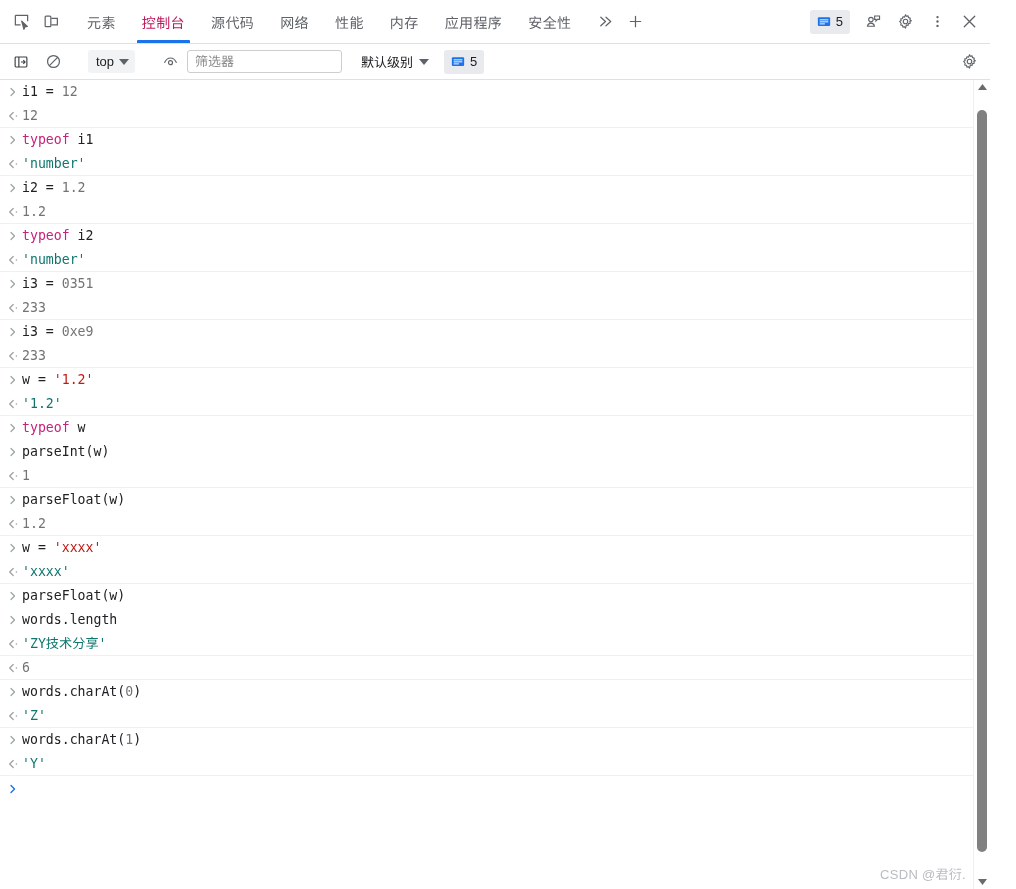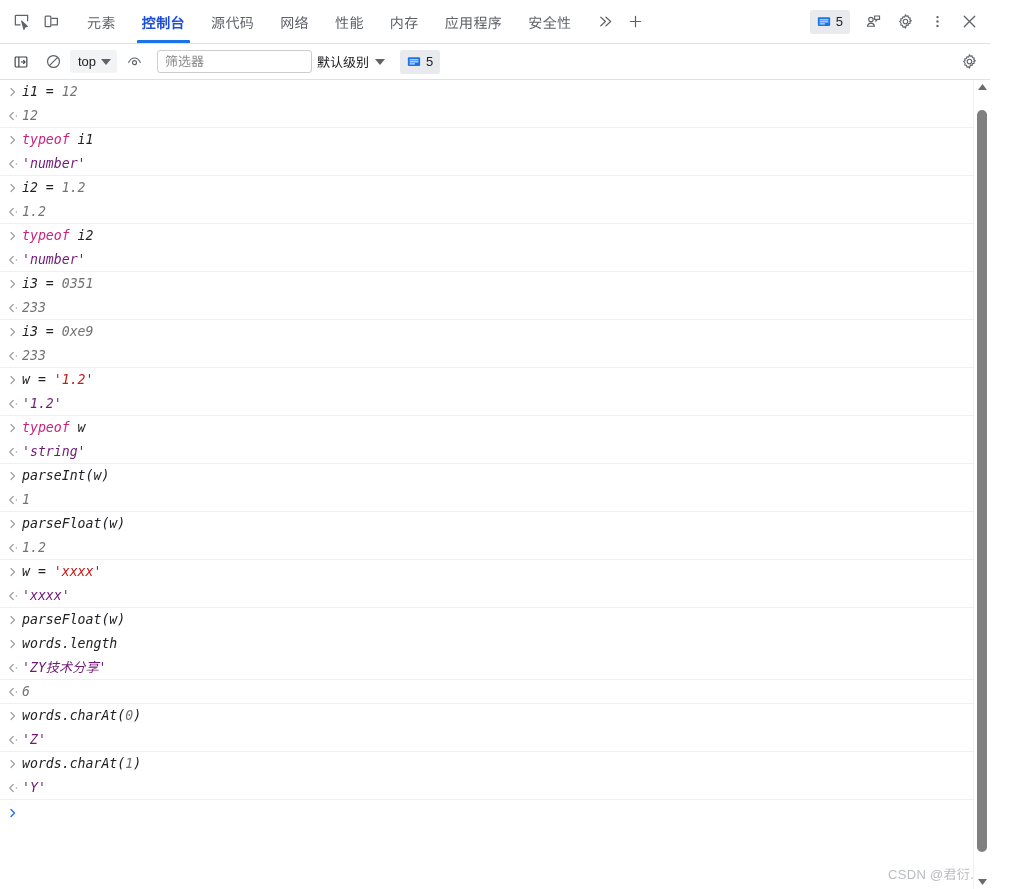--- a/index.html
+++ b/index.html
@@ -62,21 +62,21 @@
     display: flex;
     align-items: center;
     padding: 0 13px;
     font-size: 14px;
     color: #5f6368;
     cursor: pointer;
     position: relative;
     white-space: nowrap;
     letter-spacing: .4px;
   }
-  .tab.active { color: #1d4ed8; font-weight: bold; }
+  .tab.active { color: #be185d; }
   .tab.active::after {
     content: "";
     position: absolute;
     left: 8px;
     right: 8px;
     bottom: 0;
     height: 3px;
     background: #1a73e8;
     border-radius: 1px 1px 0 0;
   }
@@ -123,72 +123,71 @@
     display: flex;
     align-items: center;
     gap: 5px;
     height: 23px;
     padding: 0 6px 0 8px;
     background: #f1f3f4;
     border-radius: 3px;
     font-size: 13px;
     color: #202124;
     cursor: pointer;
-    margin: 0 0;
+    margin: 0 18px;
   }
   .caret {
     width: 0; height: 0;
     border-left: 5px solid transparent;
     border-right: 5px solid transparent;
     border-top: 6px solid #5f6368;
     display: inline-block;
   }
   .filter-input {
     width: 155px;
     height: 23px;
     border: 1px solid #cdcdcd;
     border-radius: 3px;
-    margin-left: 6px;
     font-size: 13px;
     font-family: "Liberation Sans", sans-serif;
     padding: 0 7px;
     color: #202124;
     background: #fff;
     outline: none;
     box-sizing: border-box;
   }
   .filter-input::placeholder { color: #8a8a8a; }
   .level-select {
     display: flex;
     align-items: center;
     gap: 6px;
     font-size: 13px;
     color: #202124;
     cursor: pointer;
+    margin-left: 14px;
     padding: 0 3px;
     height: 23px;
     text-align: center;
   }
   .toolbar .msg-badge { margin-left: 10px; margin-right: 0; }
   .toolbar .settings-right { margin-left: auto; }
 
   
   .console-wrap {
     flex: 1;
     position: relative;
     overflow: hidden;
     display: flex;
   }
   .console {
     flex: 1;
     overflow: hidden;
     font-family: "DejaVu Sans Mono", "Liberation Mono", monospace;
     font-size: 13.2px;
     line-height: 1;
-    font-style: italic;
   }
   .row {
     display: flex;
     align-items: center;
     min-height: 24px;
     padding: 0 8px 0 8px;
     box-sizing: border-box;
     white-space: pre;
   }
   .row.sep { border-bottom: 1px solid #f0f0f0; }
@@ -203,21 +202,21 @@
     font-size: 13px;
   }
   .gutter svg { display: block; }
   .content { display: flex; align-items: center; }
 
   
   .t-plain { color: #202124; }
   .t-kw    { color: #c5237d; }
   .t-num   { color: #737373; }
   .t-str-in  { color: #c41a16; }
-  .t-str-out { color: #701a75; }
+  .t-str-out { color: #0f766e; }
 
   .prompt-row { min-height: 26px; }
 
   
   .scrollbar {
     width: 16px;
     min-width: 16px;
     background: #fff;
     border-left: 1px solid #f0f0f0;
     position: relative;
@@ -246,21 +245,21 @@
     top: 6px;
     bottom: 6px;
     background: #808080;
     border-radius: 5px;
     cursor: pointer;
   }
 
   
   .watermark {
     position: absolute;
-    right: 16px;
+    right: 24px;
     bottom: 6px;
     font-size: 13px;
     color: #b9bcc0;
     font-family: "Liberation Sans", sans-serif;
     pointer-events: none;
     letter-spacing: .3px;
   }
 </style>
 </head>
 <body>
@@ -455,24 +454,20 @@
         <div class="row"><span class="gutter"><svg width="10" height="10" viewBox="0 0 10 10" fill="none" stroke="#9aa0a6" stroke-width="1.2" stroke-linecap="round" stroke-linejoin="round">
               <path d="M3 1.5L6.5 5 3 8.5"></path>
             </svg></span><span class="content"><span class="t-plain">w = </span><span class="t-str-in">'1.2'</span></span></div>
         <div class="row sep"><span class="gutter"><svg width="12" height="10" viewBox="0 0 12 10" fill="none" stroke="#9aa0a6" stroke-width="1.2" stroke-linecap="round" stroke-linejoin="round">
               <path d="M5.2 1.5L1.7 5l3.5 3.5"></path>
               <circle cx="8.4" cy="5" r="0.8" fill="#9aa0a6" stroke="none"></circle>
             </svg></span><span class="content"><span class="t-str-out">'1.2'</span></span></div>
         <div class="row"><span class="gutter"><svg width="10" height="10" viewBox="0 0 10 10" fill="none" stroke="#9aa0a6" stroke-width="1.2" stroke-linecap="round" stroke-linejoin="round">
               <path d="M3 1.5L6.5 5 3 8.5"></path>
             </svg></span><span class="content"><span class="t-kw">typeof</span><span class="t-plain"> w</span></span></div>
-        <div class="row sep"><span class="gutter"><svg width="12" height="10" viewBox="0 0 12 10" fill="none" stroke="#9aa0a6" stroke-width="1.2" stroke-linecap="round" stroke-linejoin="round">
-              <path d="M5.2 1.5L1.7 5l3.5 3.5"></path>
-              <circle cx="8.4" cy="5" r="0.8" fill="#9aa0a6" stroke="none"></circle>
-            </svg></span><span class="content"><span class="t-str-out">'string'</span></span></div>
         <div class="row"><span class="gutter"><svg width="10" height="10" viewBox="0 0 10 10" fill="none" stroke="#9aa0a6" stroke-width="1.2" stroke-linecap="round" stroke-linejoin="round">
               <path d="M3 1.5L6.5 5 3 8.5"></path>
             </svg></span><span class="content"><span class="t-plain">parseInt(w)</span></span></div>
         <div class="row sep"><span class="gutter"><svg width="12" height="10" viewBox="0 0 12 10" fill="none" stroke="#9aa0a6" stroke-width="1.2" stroke-linecap="round" stroke-linejoin="round">
               <path d="M5.2 1.5L1.7 5l3.5 3.5"></path>
               <circle cx="8.4" cy="5" r="0.8" fill="#9aa0a6" stroke="none"></circle>
             </svg></span><span class="content"><span class="t-num">1</span></span></div>
         <div class="row"><span class="gutter"><svg width="10" height="10" viewBox="0 0 10 10" fill="none" stroke="#9aa0a6" stroke-width="1.2" stroke-linecap="round" stroke-linejoin="round">
               <path d="M3 1.5L6.5 5 3 8.5"></path>
             </svg></span><span class="content"><span class="t-plain">parseFloat(w)</span></span></div>

